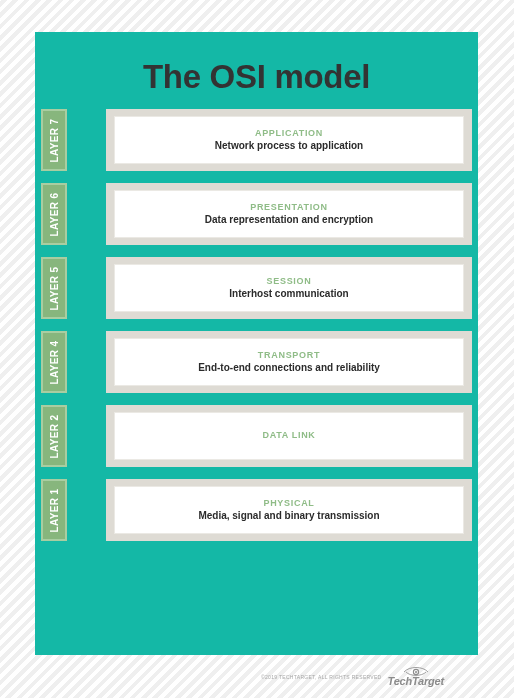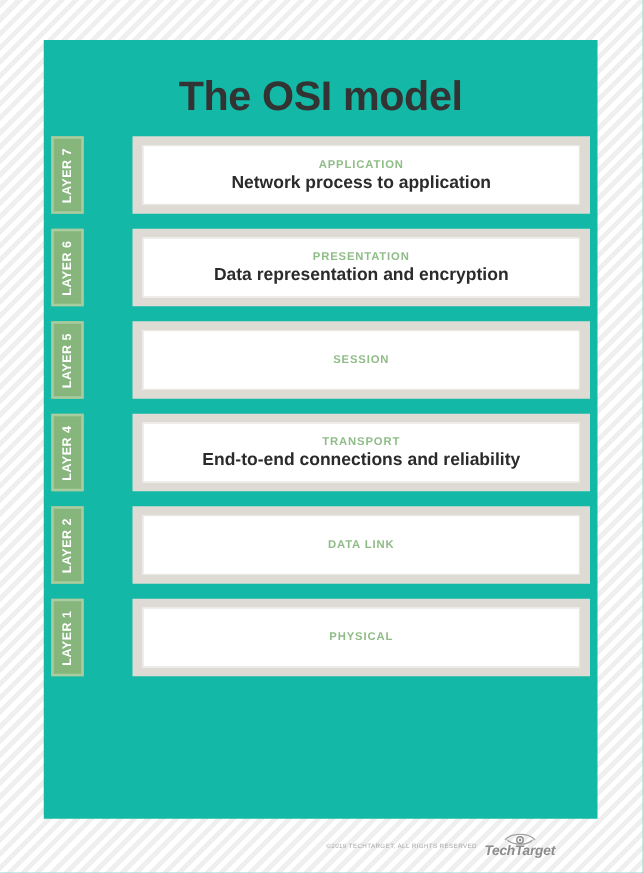--- a/index.html
+++ b/index.html
@@ -101,21 +101,21 @@
     font-size: 9px;
     font-weight: bold;
     letter-spacing: 0.7px;
     color: #8fbc87;
     text-transform: uppercase;
     line-height: 1.2;
     margin-bottom: 1px;
   }
 
   .layer-desc {
-    font-size: 14px;
+    font-size: 10px;
     font-weight: bold;
     color: #2b2b2b;
     line-height: 1.25;
     text-align: center;
   }
 
   #footer {
     position: absolute;
     left: 0;
     top: 662px;
@@ -192,20 +192,21 @@
       </div>
     </div>
 
     <div class="layer-row">
       <div class="layer-tab">
         <span class="layer-tab-label">LAYER 5</span>
       </div>
       <div class="layer-frame">
         <div class="layer-box">
           <div class="layer-name">SESSION</div>
+          <div class="layer-desc">Interhost communication</div>
         </div>
       </div>
     </div>
 
     <div class="layer-row">
       <div class="layer-tab">
         <span class="layer-tab-label">LAYER 4</span>
       </div>
       <div class="layer-frame">
         <div class="layer-box">
@@ -227,20 +228,21 @@
       </div>
     </div>
 
     <div class="layer-row">
       <div class="layer-tab">
         <span class="layer-tab-label">LAYER 1</span>
       </div>
       <div class="layer-frame">
         <div class="layer-box">
           <div class="layer-name">PHYSICAL</div>
+          <div class="layer-desc">Media, signal and binary transmission</div>
         </div>
       </div>
     </div>
 
   </div>
 </div>
 
 <div id="footer">
   <div id="copyright">©2019 TECHTARGET, ALL RIGHTS RESERVED</div>
   <div id="logo">

